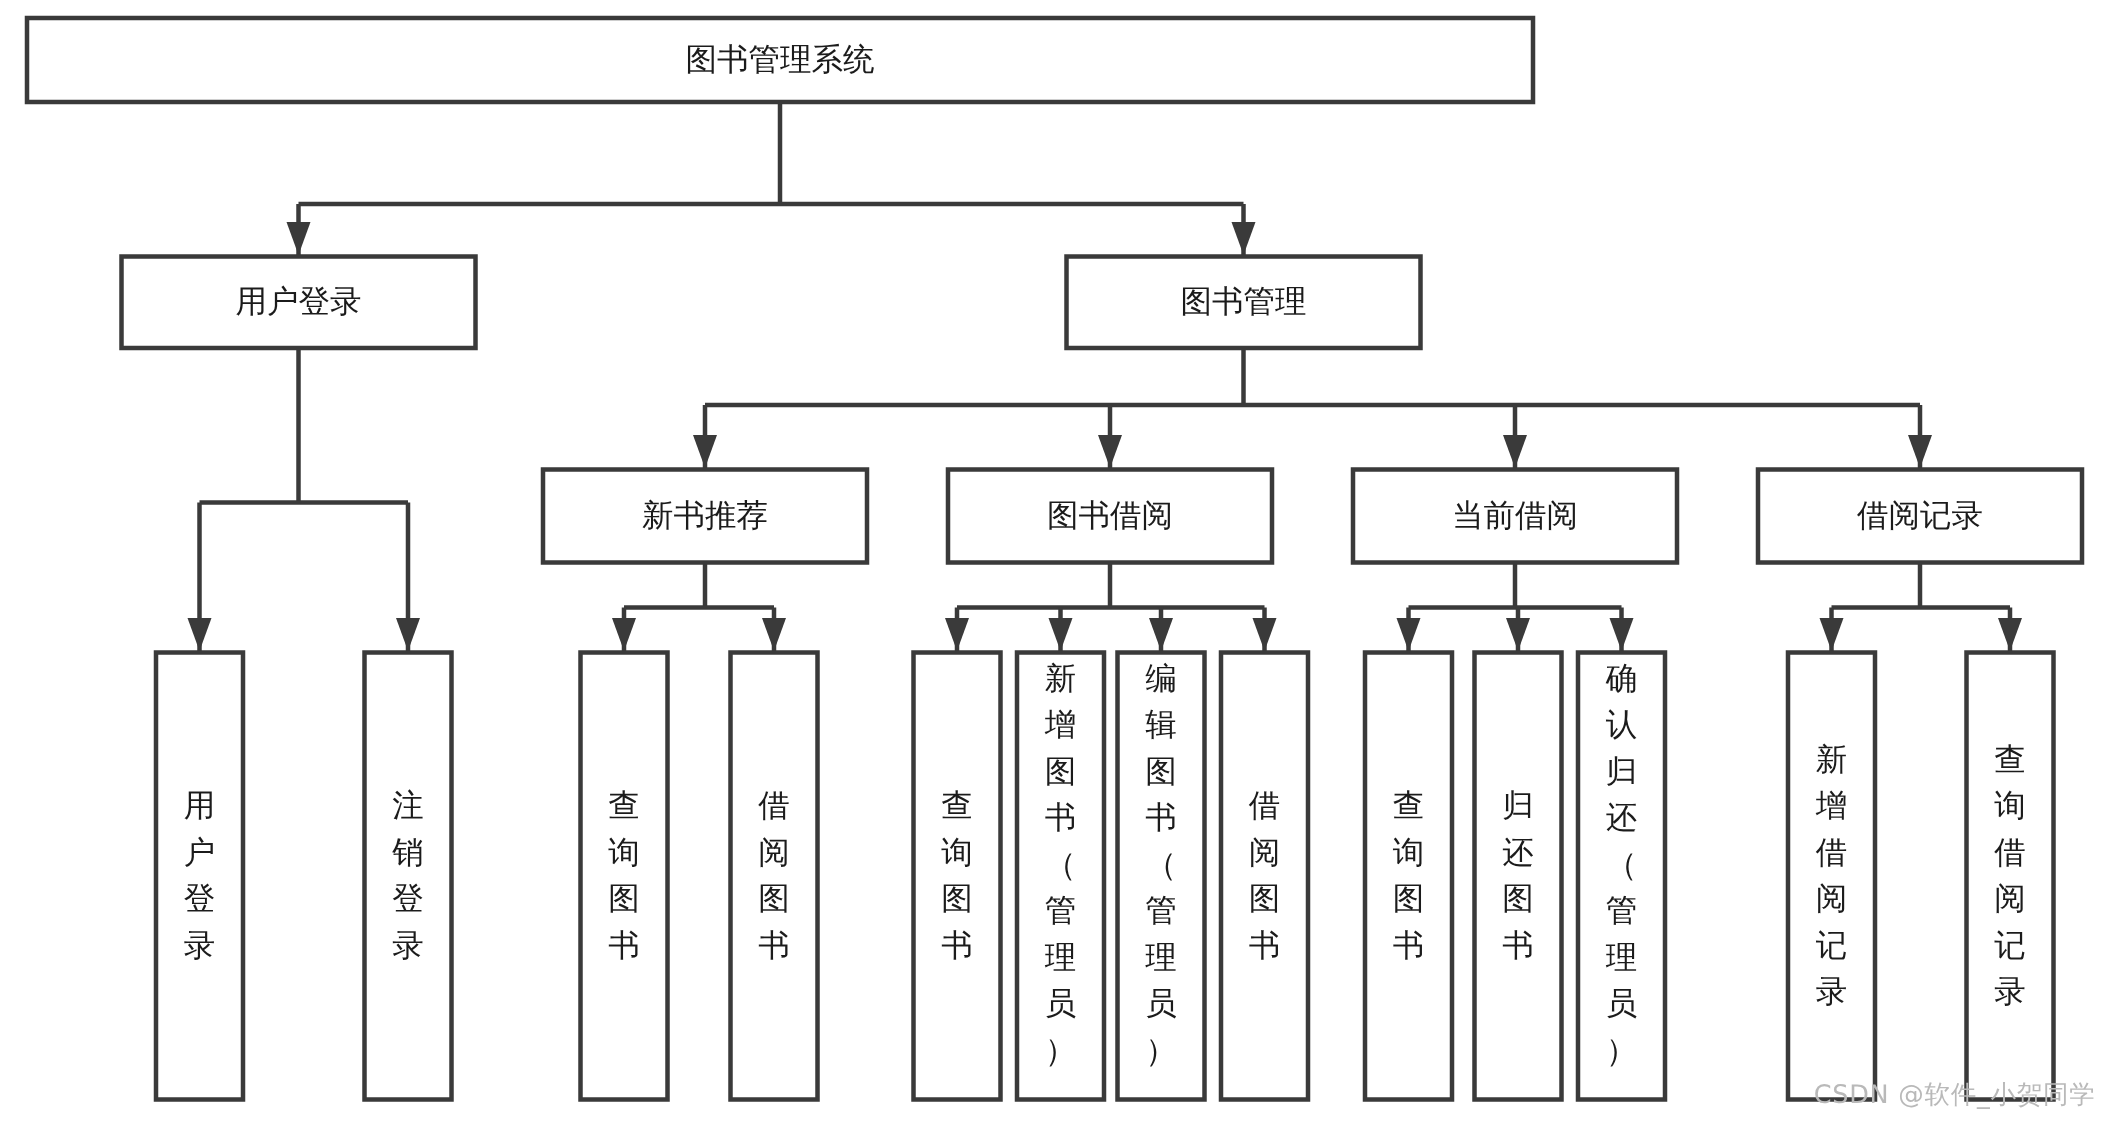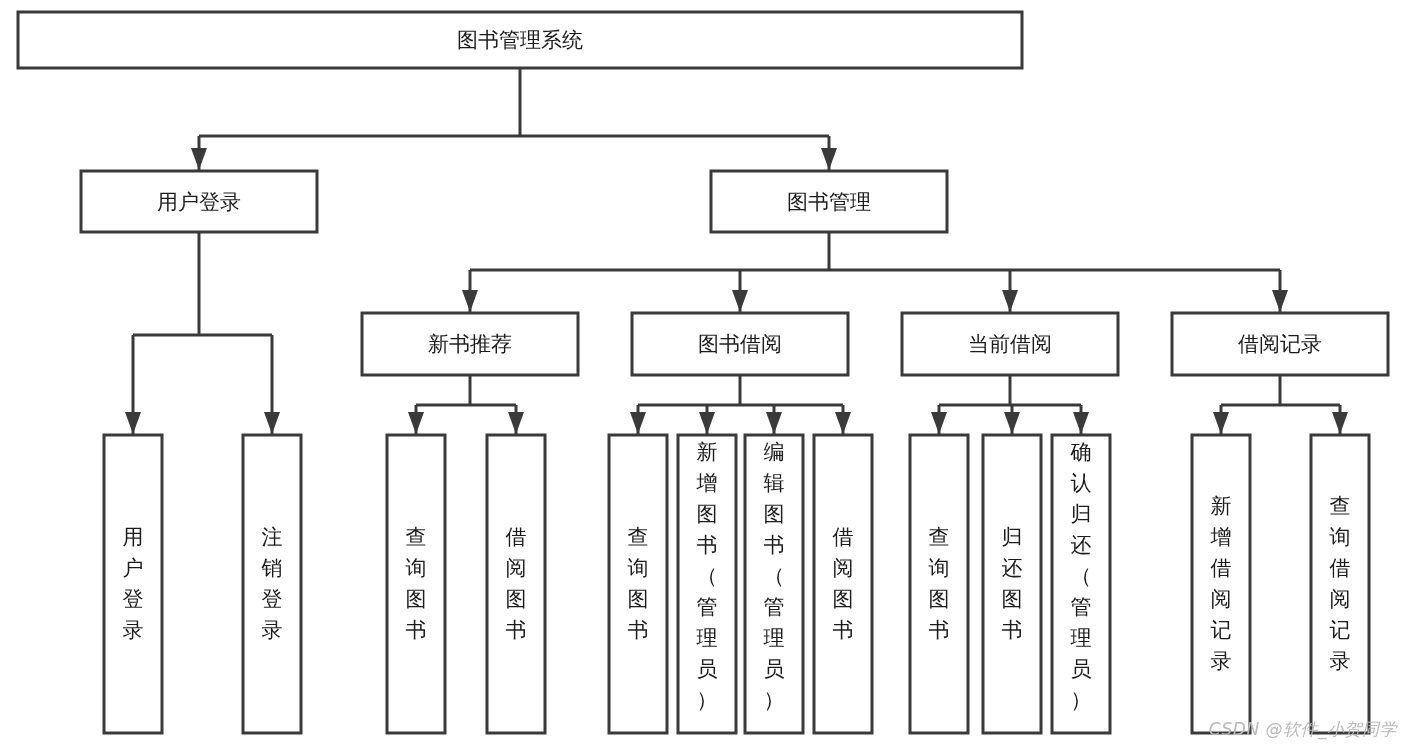--- a/index.html
+++ b/index.html
@@ -56,21 +56,20 @@
   .watermark {
     position: absolute;
     right: 8px;
     bottom: 6px;
     color: #b9b9b9;
     font-size: 17px;
     font-family: "DejaVu Sans", "Liberation Sans", sans-serif;
     letter-spacing: 0.5px;
     white-space: nowrap;
     user-select: none;
-    font-style: italic;
   }
 </style>
 </head>
 <body>
 
 <div id="diagram-root">
   <svg class="flow" viewBox="0 0 1405 747" xmlns="http://www.w3.org/2000/svg">
     <g id="connectors">
         <line x1="520" y1="68" x2="520" y2="136" class="link"></line>
         <line x1="199" y1="136" x2="829" y2="136" class="link"></line>

